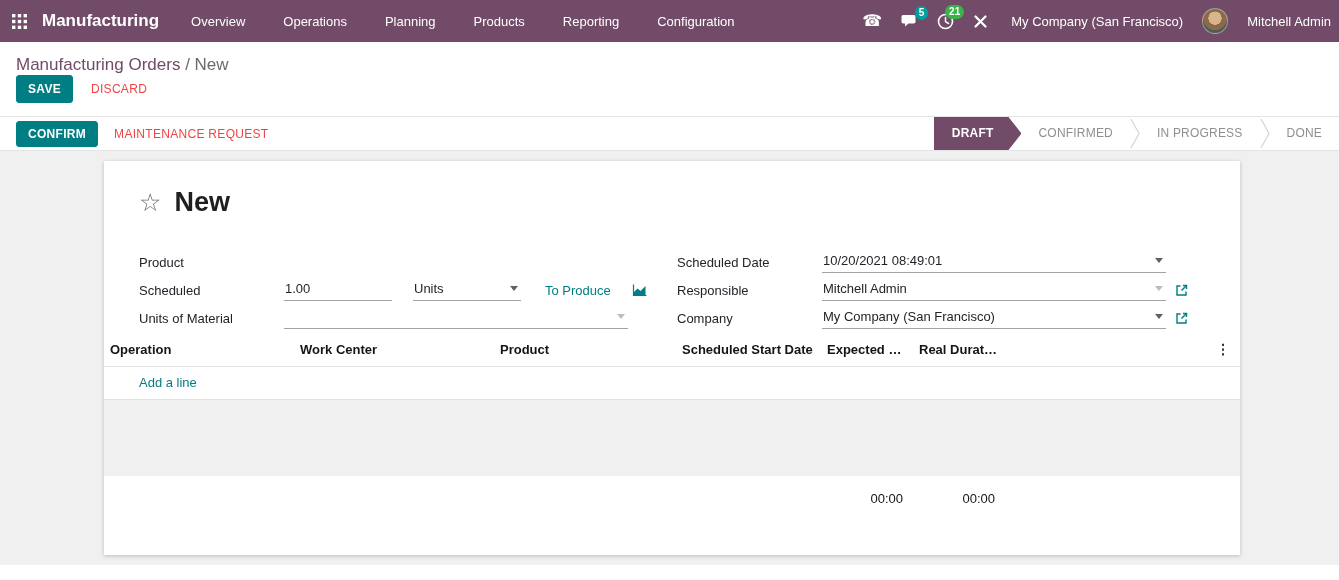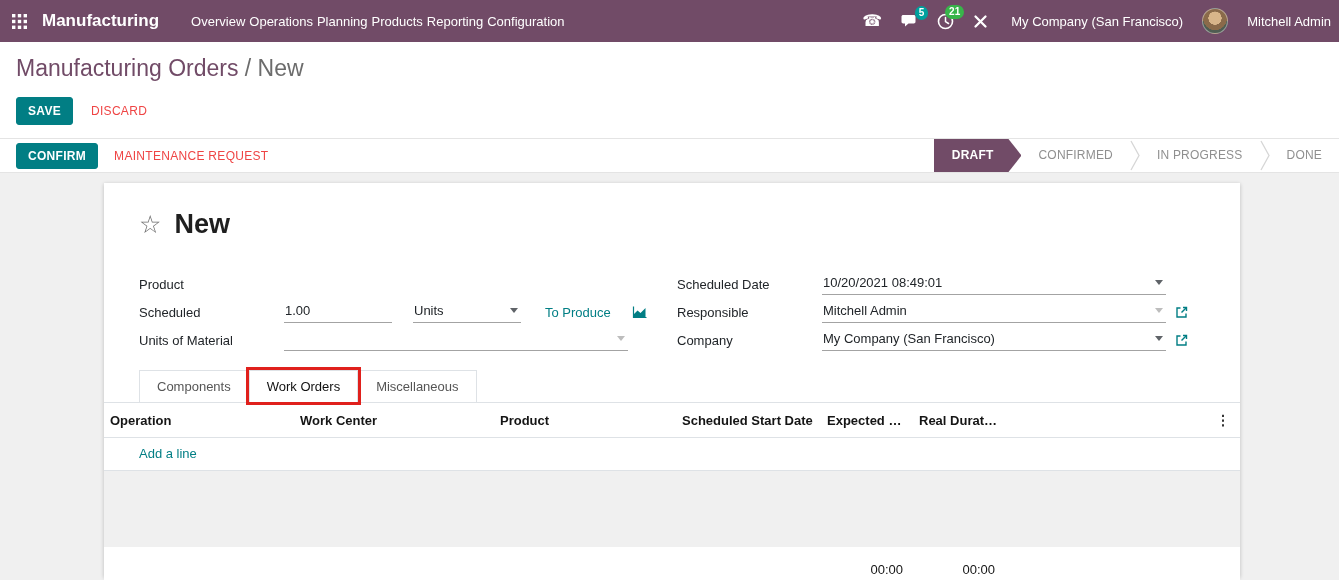--- a/index.html
+++ b/index.html
@@ -8,38 +8,38 @@
     width:1339px; height:580px; overflow:hidden;
     font-family:"Liberation Sans", sans-serif;
     background:#fff; color:#212529; font-size:13px;
   }
   button { font-family:"Liberation Sans", sans-serif; }
 
   
   .topbar { height:42px; background:#714B67; display:flex; align-items:center; color:#fff; padding-right:8px; }
   .apps-btn { width:38px; height:42px; display:flex; align-items:center; justify-content:center; cursor:pointer; }
   .brand { font-size:17px; font-weight:bold; margin:0 30px 0 4px; cursor:pointer; }
-  .menus { display:flex; font-size:13px; }
+  .menus { display:flex; gap:34px; font-size:13px; }
   .menu { cursor:pointer; padding:4px 2px; }
   .systray { margin-left:auto; display:flex; align-items:center; gap:19px; white-space:nowrap; }
   .tb-icon { position:relative; display:inline-flex; align-items:center; cursor:pointer; }
   .phone-glyph { font-size:16px; line-height:1; }
   .badge { position:absolute; top:-8px; right:-10px; font-size:10px; font-weight:bold; line-height:1;
            padding:2px 4px; border-radius:8px; color:#fff; }
   .badge.teal  { background:#00a09d; }
   .badge.green { background:#38b44a; }
   .company { font-size:13px; cursor:pointer; margin-left:4px; }
   .avatar { width:26px; height:26px; border-radius:50%; flex-shrink:0; cursor:pointer;
             background:radial-gradient(circle at 50% 38%, #d8b58a 0 34%, #8a6a4a 35% 62%, #4f5d52 63%);
             border:1px solid rgba(255,255,255,.4); }
   .user { font-size:13px; cursor:pointer; }
 
   
   .control-panel { padding:13px 16px 0; background:#fff; }
-  .breadcrumb { font-size:23px; margin-bottom:15px; }
+  .breadcrumb { font-size:17px; }
   .bc-parent { color:#714B67; cursor:pointer; }
   .bc-sep, .bc-current { color:#6c6c6c; }
   .btn-row { display:flex; align-items:center; gap:16px; padding-bottom:13px; }
   .btn-primary { background:#017e84; border:1px solid #017e84; color:#fff; font-size:12px; font-weight:bold;
                  letter-spacing:.3px; padding:6px 11px; border-radius:3px; cursor:pointer; }
   .btn-link { background:none; border:none; color:#ef4444; font-size:12px; letter-spacing:.3px;
               padding:6px 2px; cursor:pointer; }
 
   
   .statusbar { height:35px; border-top:1px solid #e4e4e4; border-bottom:1px solid #e4e4e4;
@@ -264,25 +264,20 @@
                     <path d="M8 1.5h3.5V5"></path>
                     <path d="M11 2L6.5 6.5"></path>
                   </g>
               </svg>
             </div>
           </div>
         </div>
       </div>
     </div>
 
-    <div class="tabs">
-      <div class="tab">Components</div>
-      <div class="tab active">Work Orders</div>
-      <div class="tab">Miscellaneous</div>
-    </div>
 
     <table class="wo-table">
       <colgroup>
         <col style="width:190px">
           <col style="width:200px">
           <col style="width:182px">
         <col style="width:145px">
           <col style="width:92px">
           <col style="width:92px">
           <col>

